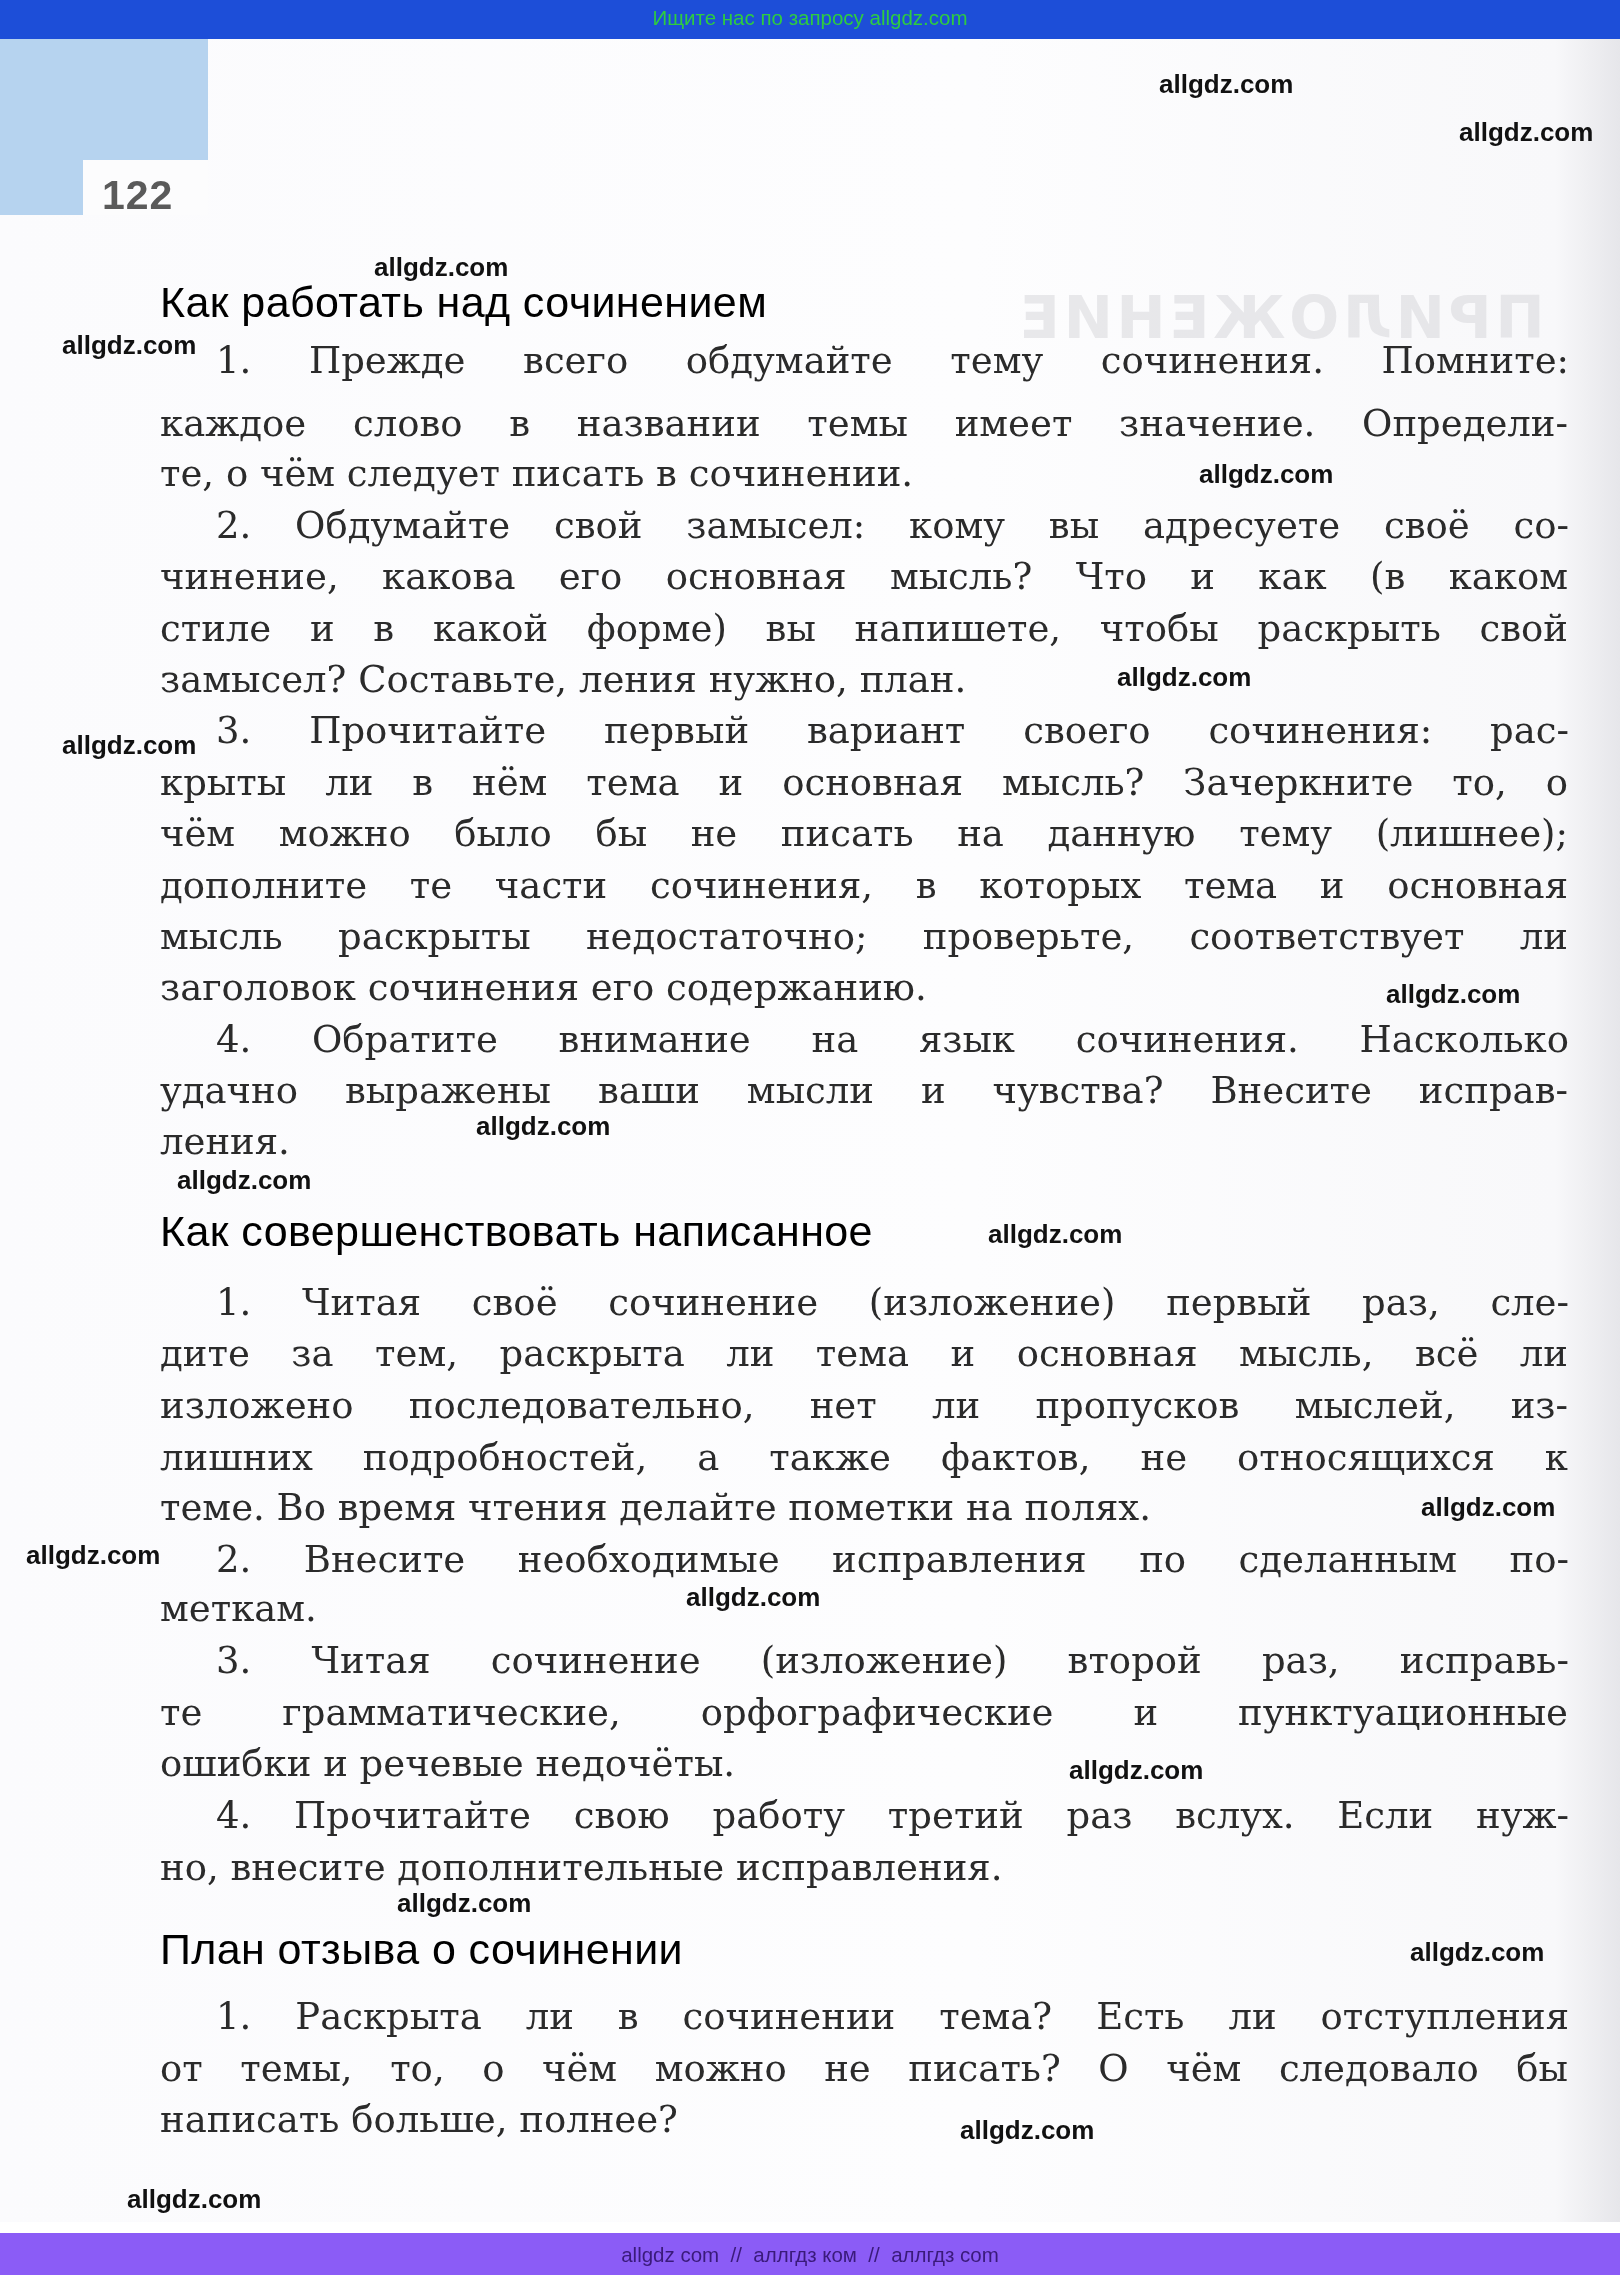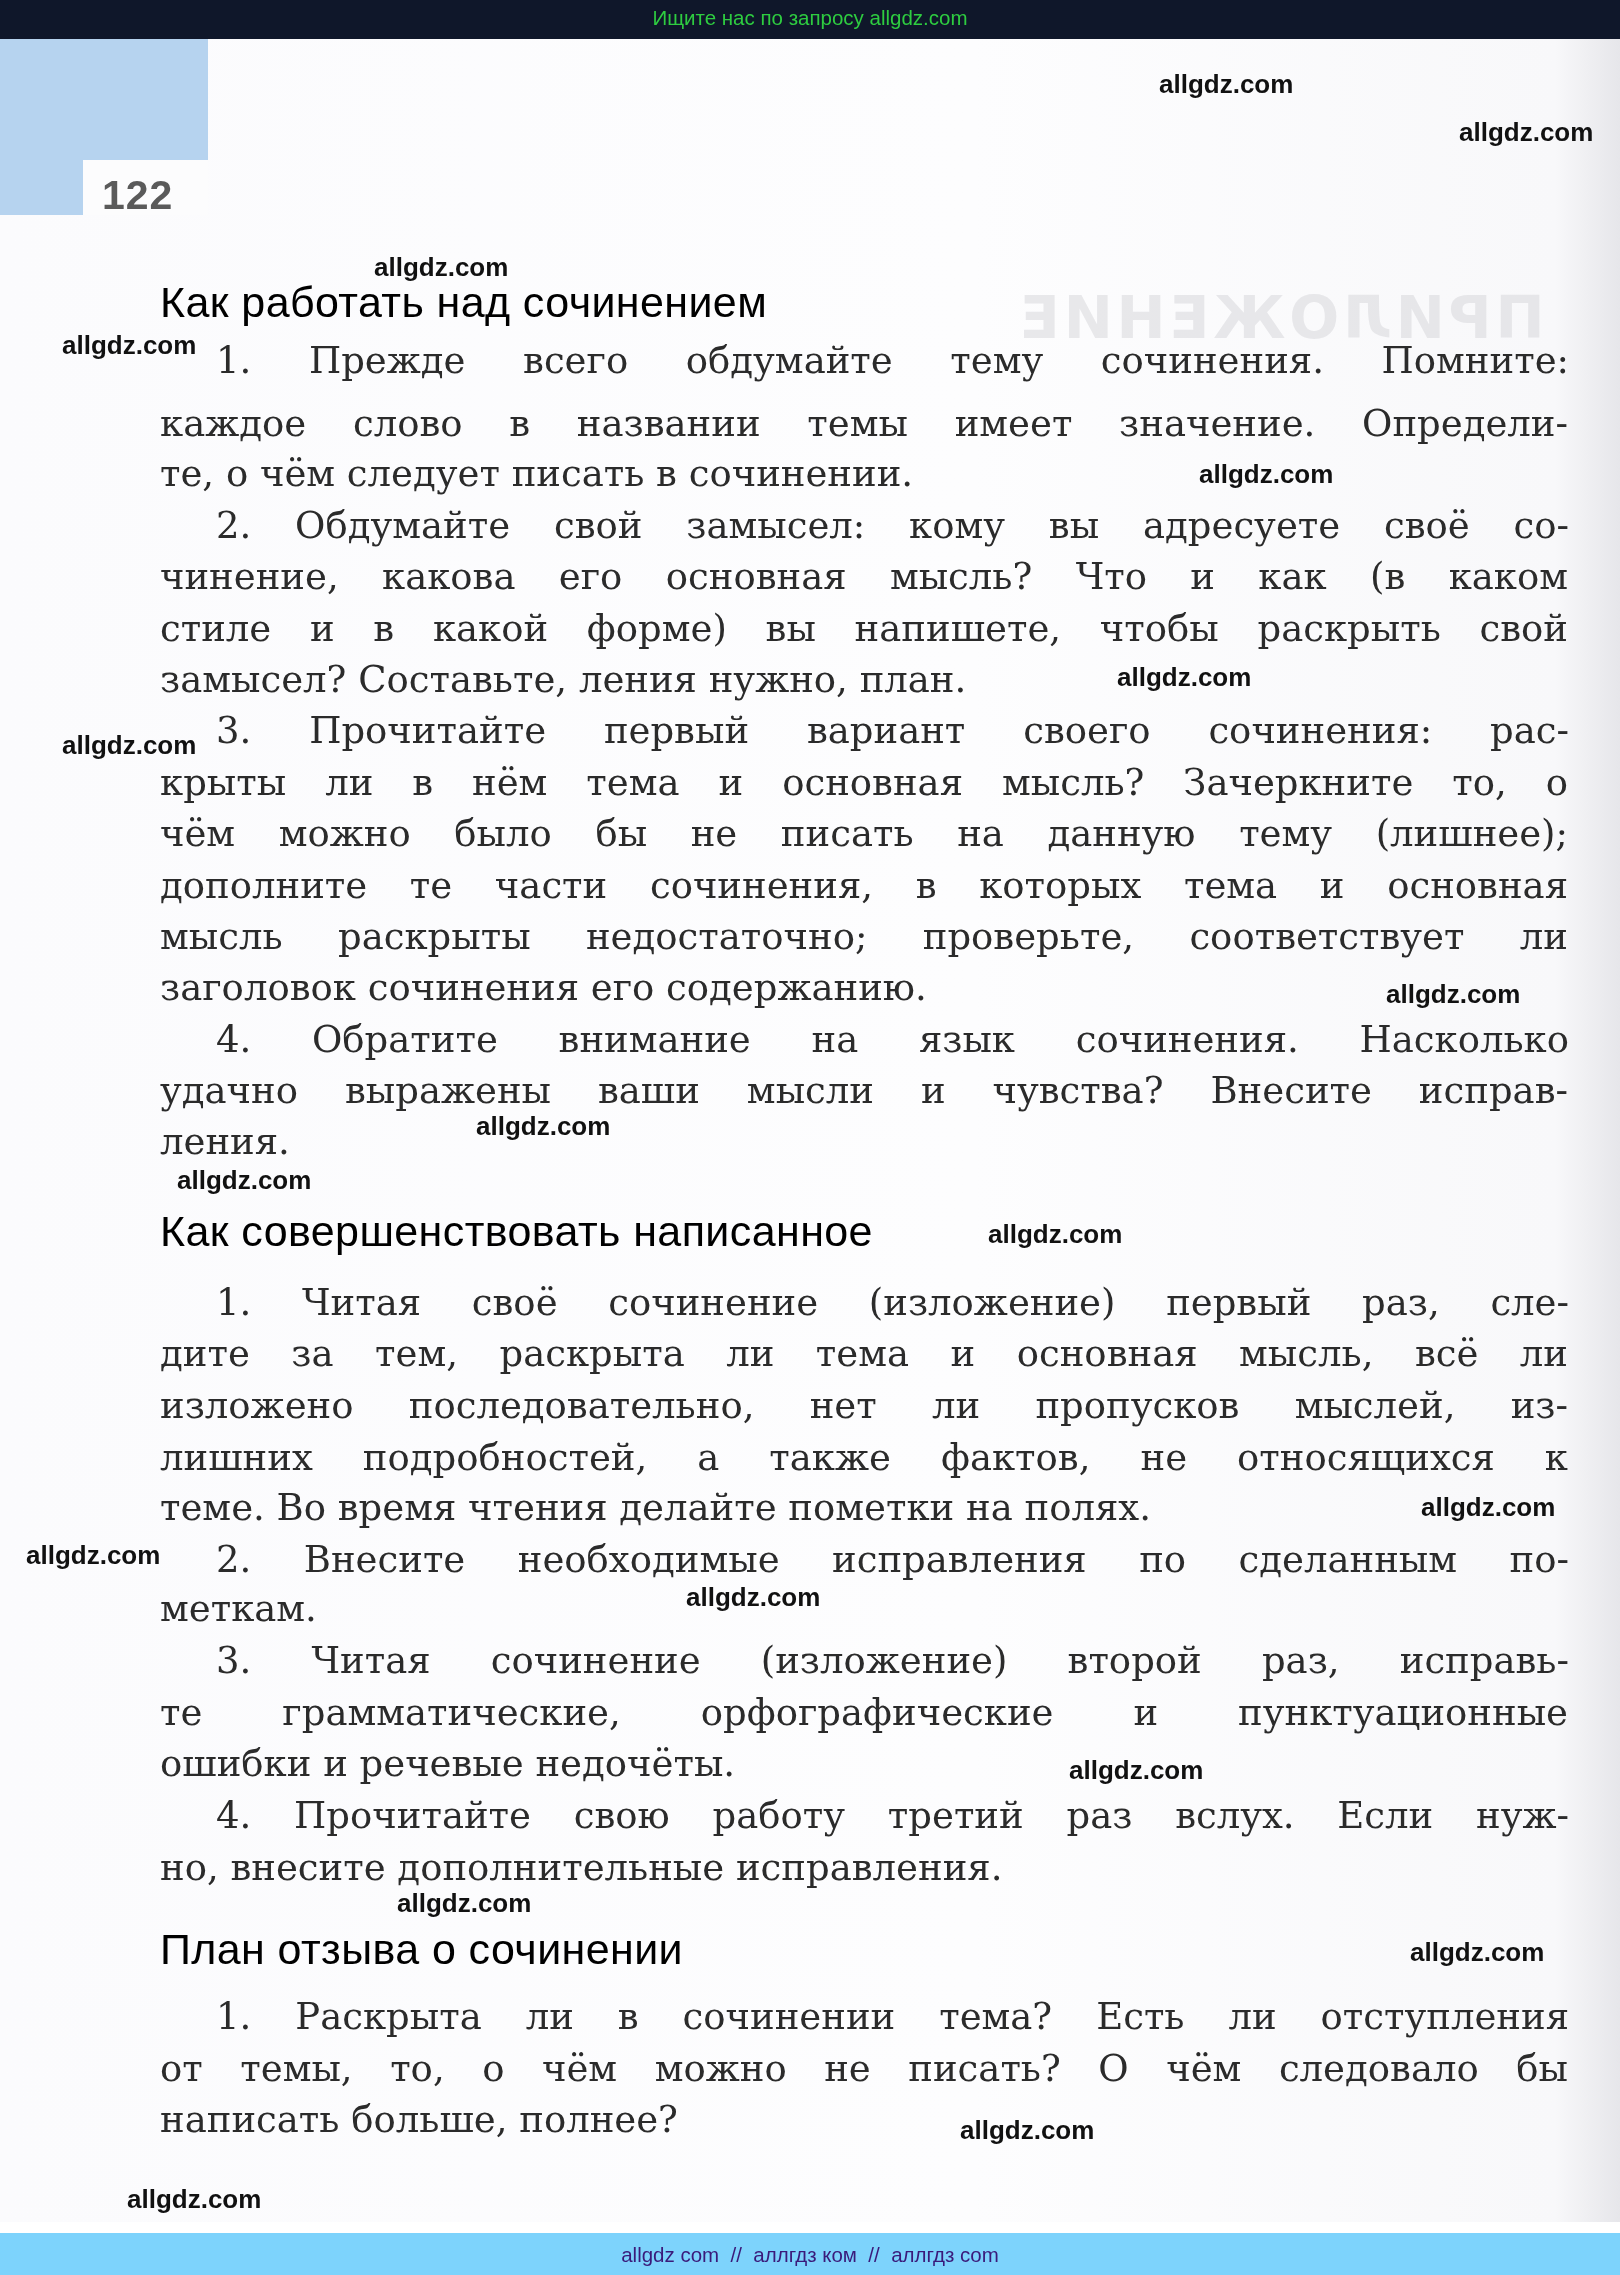--- a/index.html
+++ b/index.html
@@ -3,21 +3,21 @@
 <meta charset="utf-8">
 <style>
   html, body { margin: 0; padding: 0; }
   body {
     width: 1620px; height: 2276px; position: relative; overflow: hidden;
     background: #ffffff;
     font-family: "DejaVu Serif", "Liberation Serif", serif;
   }
   .top-banner {
     position: absolute; left: 0; top: 0; width: 1620px; height: 39px;
-    background: #0f172a; text-align: center;
+    background: #1d4ed8; text-align: center;
     font-family: "Liberation Sans", sans-serif; font-size: 20.5px; line-height: 36px;
   }
   .page {
     position: absolute; left: 0; top: 39px; width: 1620px; height: 2183px;
     background: linear-gradient(to right, #fbfbfd 0%, #fdfdfe 60%, #f8f8fa 96%, #e6e6ea 100%);
   }
   .blue-block {
     position: absolute; left: 0; top: 39px; width: 208px; height: 176px; background: #b6d3ef;
   }
   .blue-notch {
@@ -40,21 +40,21 @@
     position: absolute; left: 160px; width: 1408px; font-size: 37px; color: #2b2b2b;
     white-space: nowrap; text-align: justify; text-align-last: justify; line-height: 46px;
   }
   .line.first { left: 216px; width: 1353px; }
   .line.last { text-align-last: left; }
   .wm {
     position: absolute; font-family: "Liberation Sans", sans-serif; font-size: 26px;
     color: #111111; white-space: nowrap; line-height: 28.5px; font-weight: bold;
   }
   .bottom-banner {
-    position: absolute; left: 0; top: 2233px; width: 1620px; height: 43px; background: #7dd3fc;
+    position: absolute; left: 0; top: 2233px; width: 1620px; height: 43px; background: #8b5cf6;
     text-align: center; font-family: "Liberation Sans", sans-serif; font-size: 20.5px; line-height: 43px;
   }
 </style>
 </head>
 <body>
 
 <div class="page"></div>
 <div class="blue-block"></div>
 <div class="blue-notch"></div>
 <div class="page-number">122</div>

